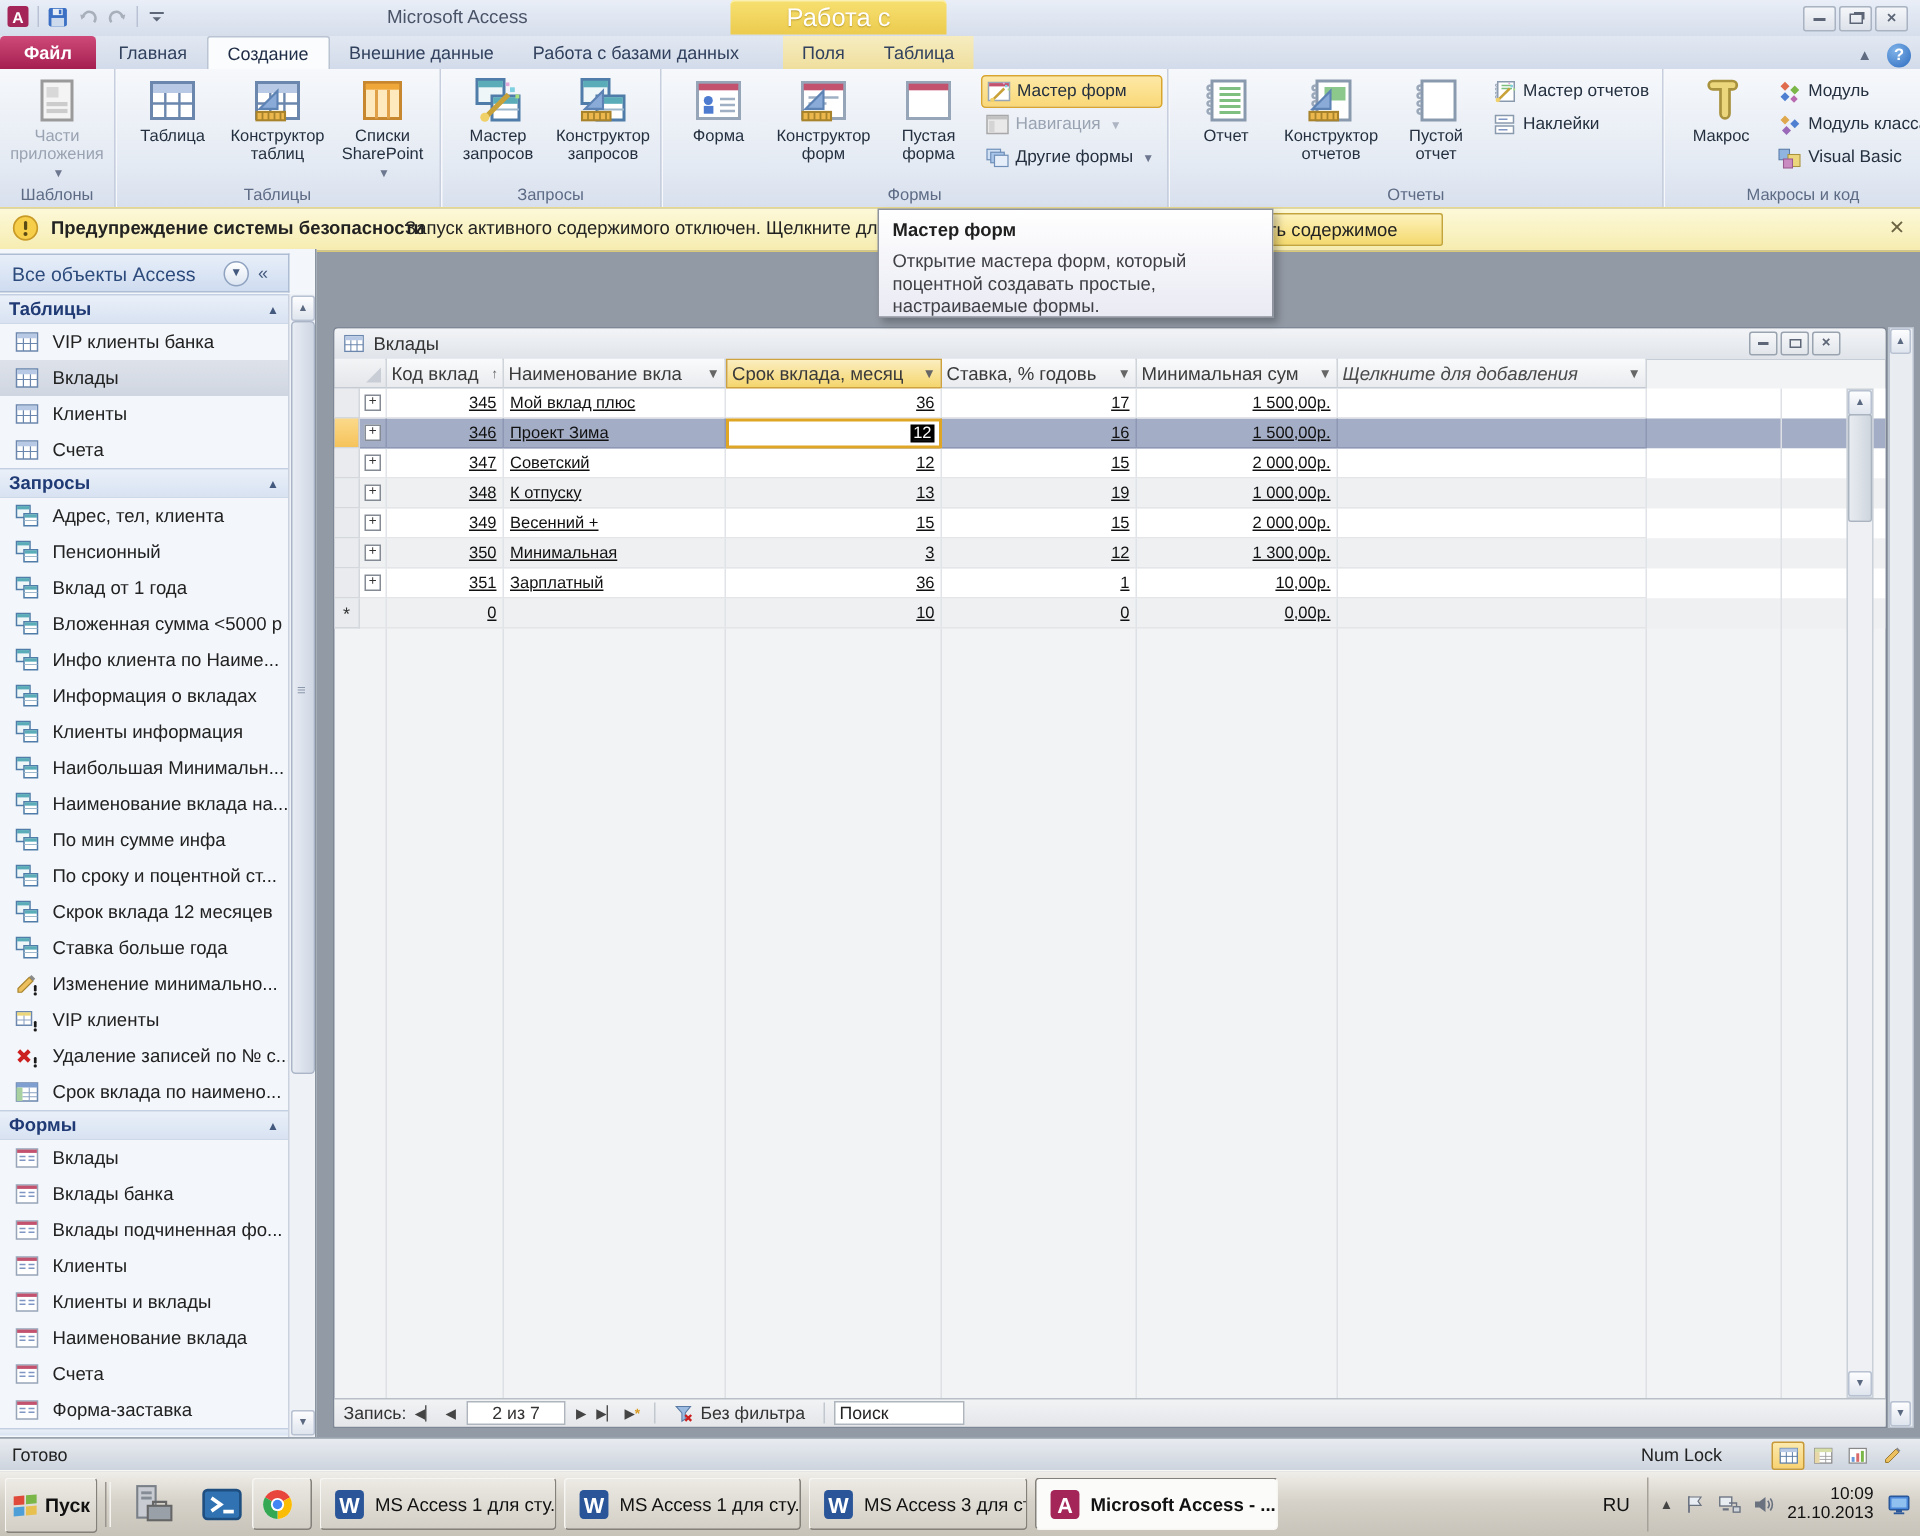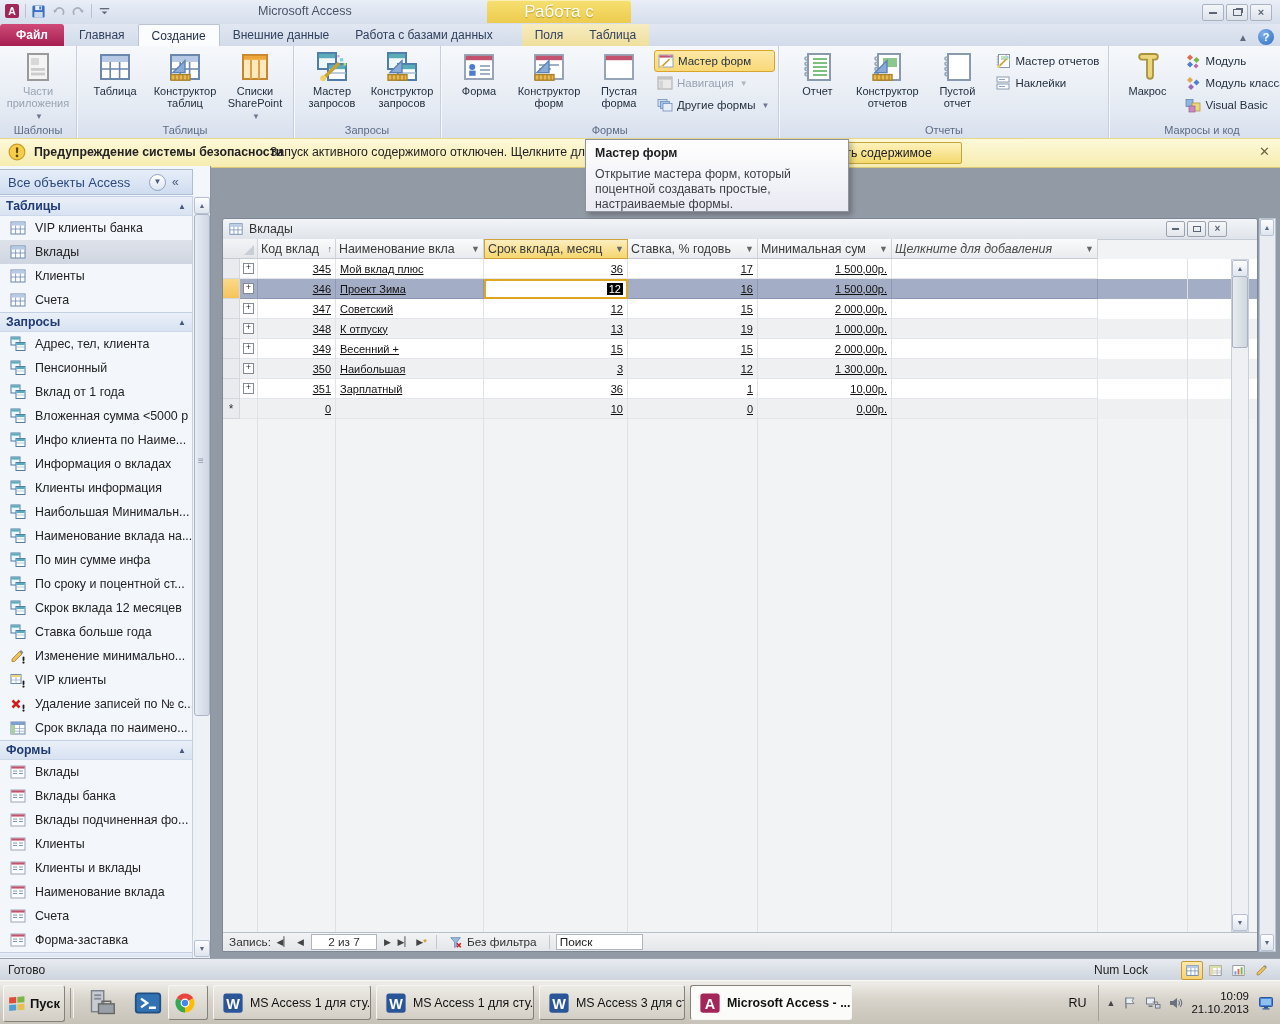--- a/index.html
+++ b/index.html
@@ -955,21 +955,21 @@
           <div class="dcell num" style="width: 130px;">15</div>
           <div class="dcell num" style="width: 134px;">2 000,00р.</div>
           <div class="dcell " style="width: 206px;"></div>
         </div>
         <div class="drow alt">
           <div class="selband" style="width: 17px;"></div>
           <div class="plusband" style="width: 18px;">
             <span class="plus">+</span>
           </div>
           <div class="dcell num" style="width: 78px;">350</div>
-          <div class="dcell " style="width: 148px;">Наибольшая</div>
+          <div class="dcell " style="width: 148px;">Минимальная</div>
           <div class="dcell num" style="width: 144px;">3</div>
           <div class="dcell num" style="width: 130px;">12</div>
           <div class="dcell num" style="width: 134px;">1 300,00р.</div>
           <div class="dcell " style="width: 206px;"></div>
         </div>
         <div class="drow">
           <div class="selband" style="width: 17px;"></div>
           <div class="plusband" style="width: 18px;">
             <span class="plus">+</span>
           </div>

